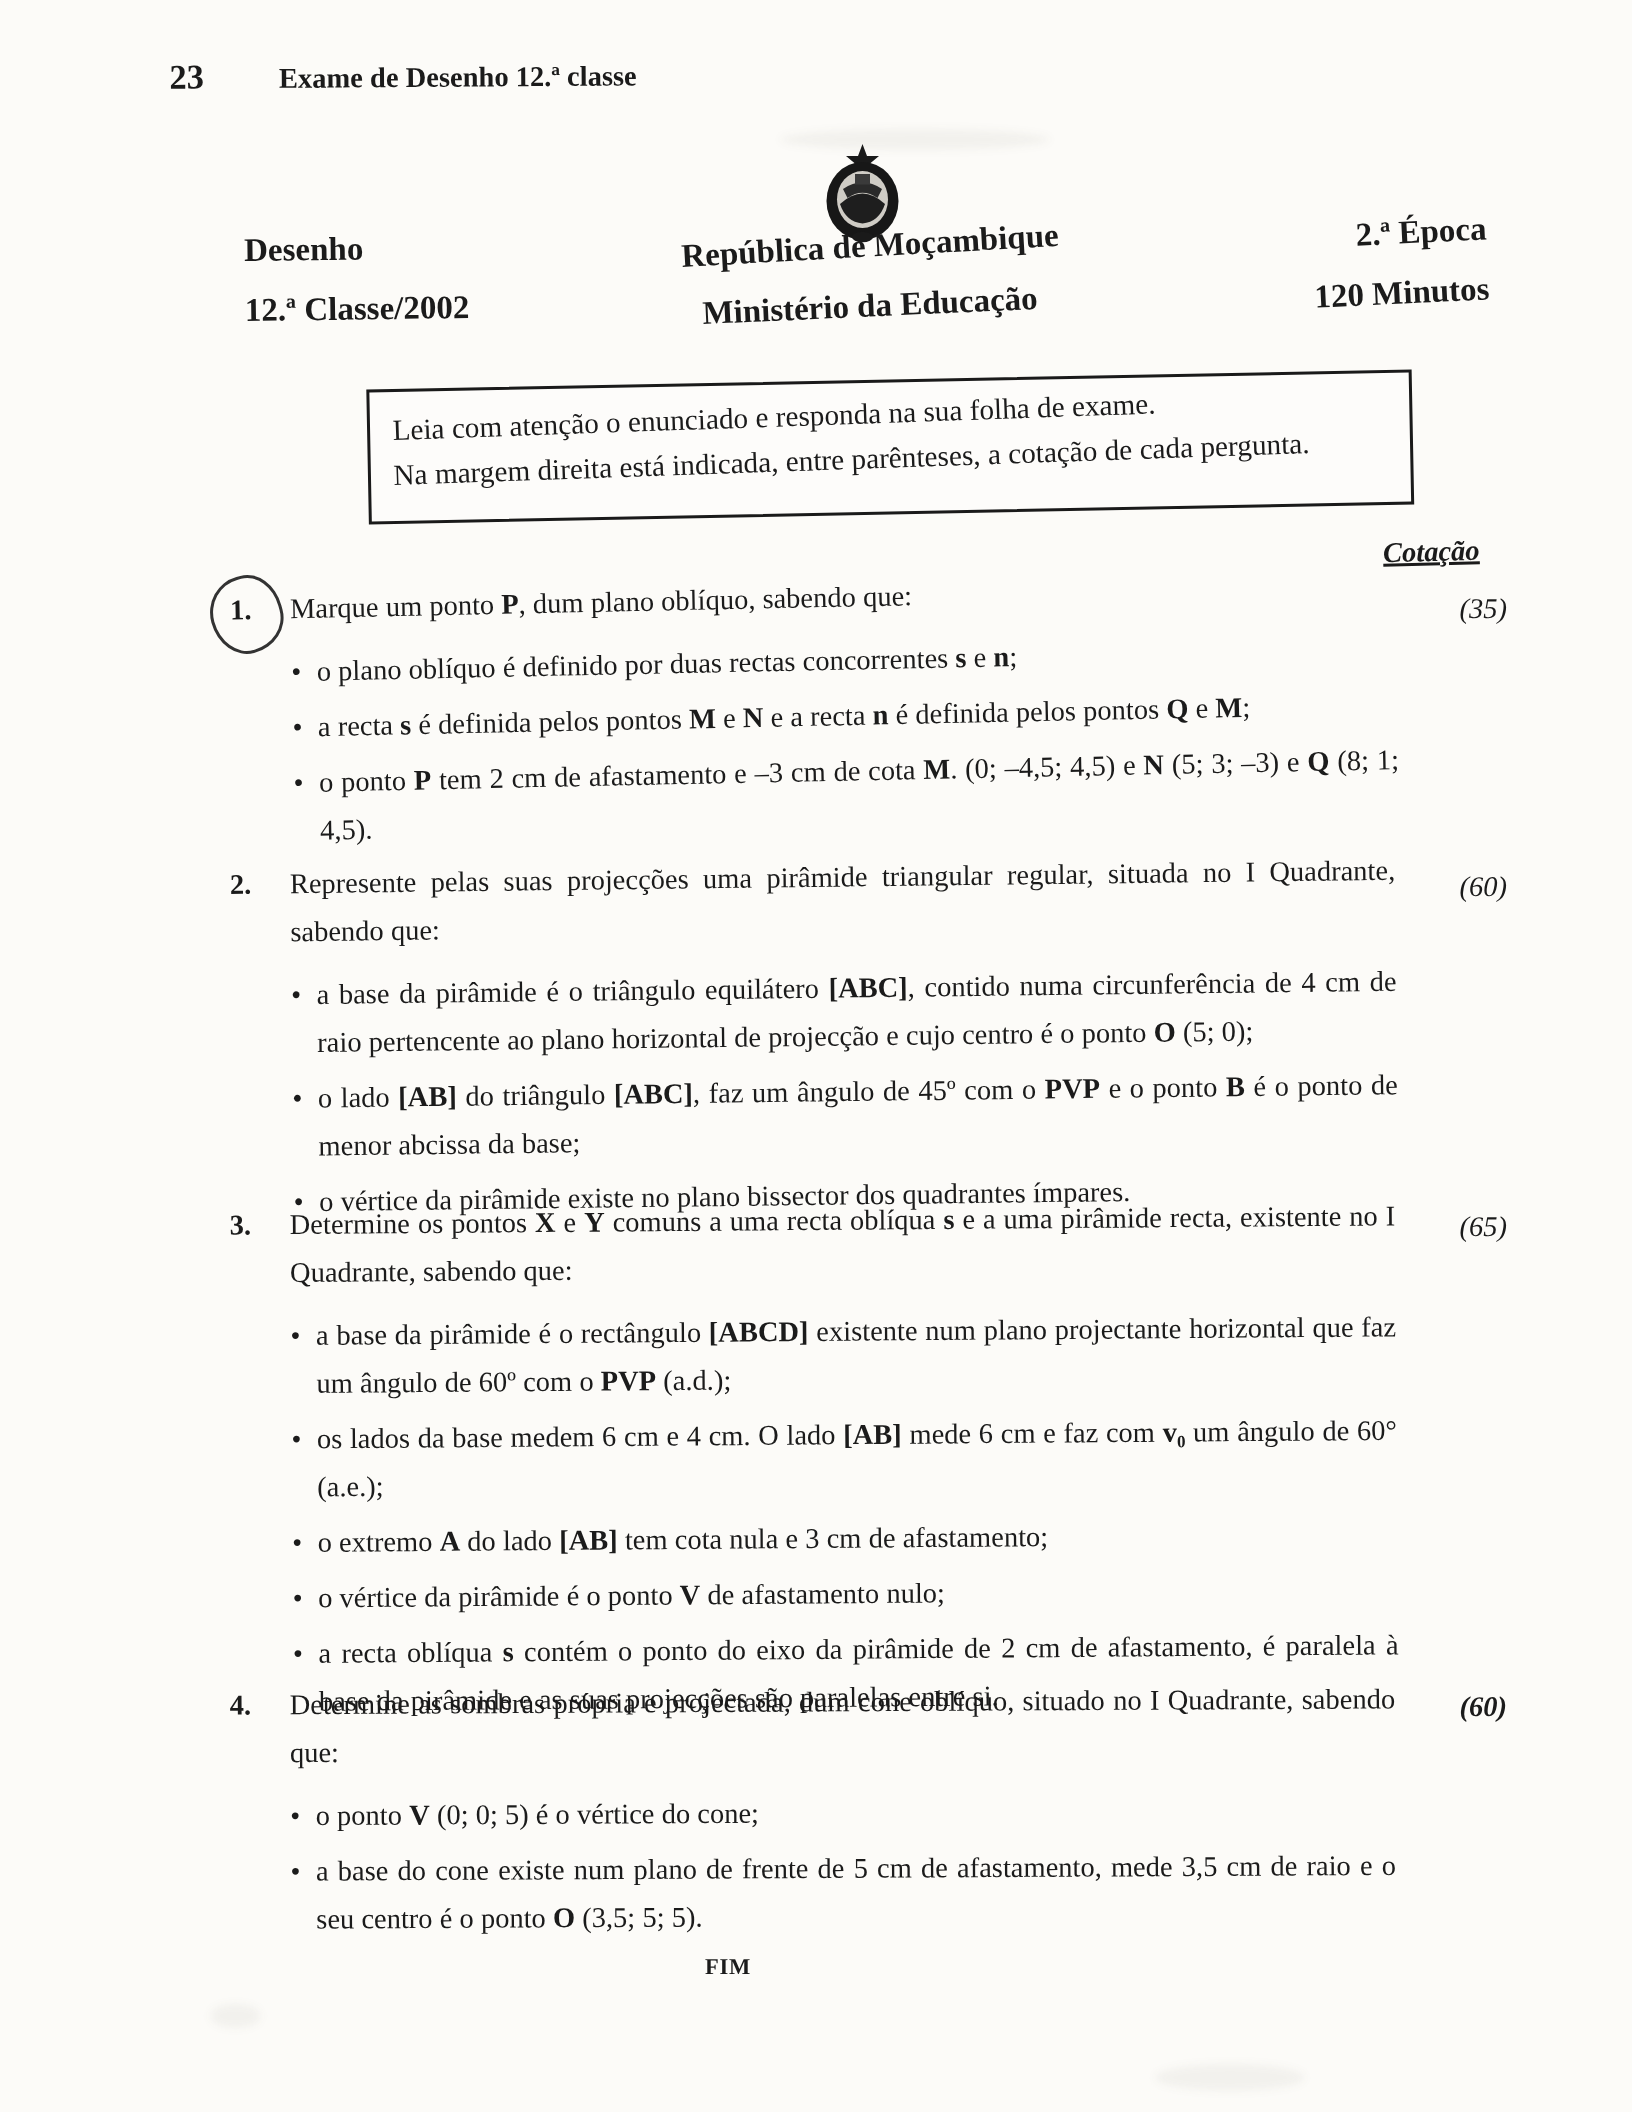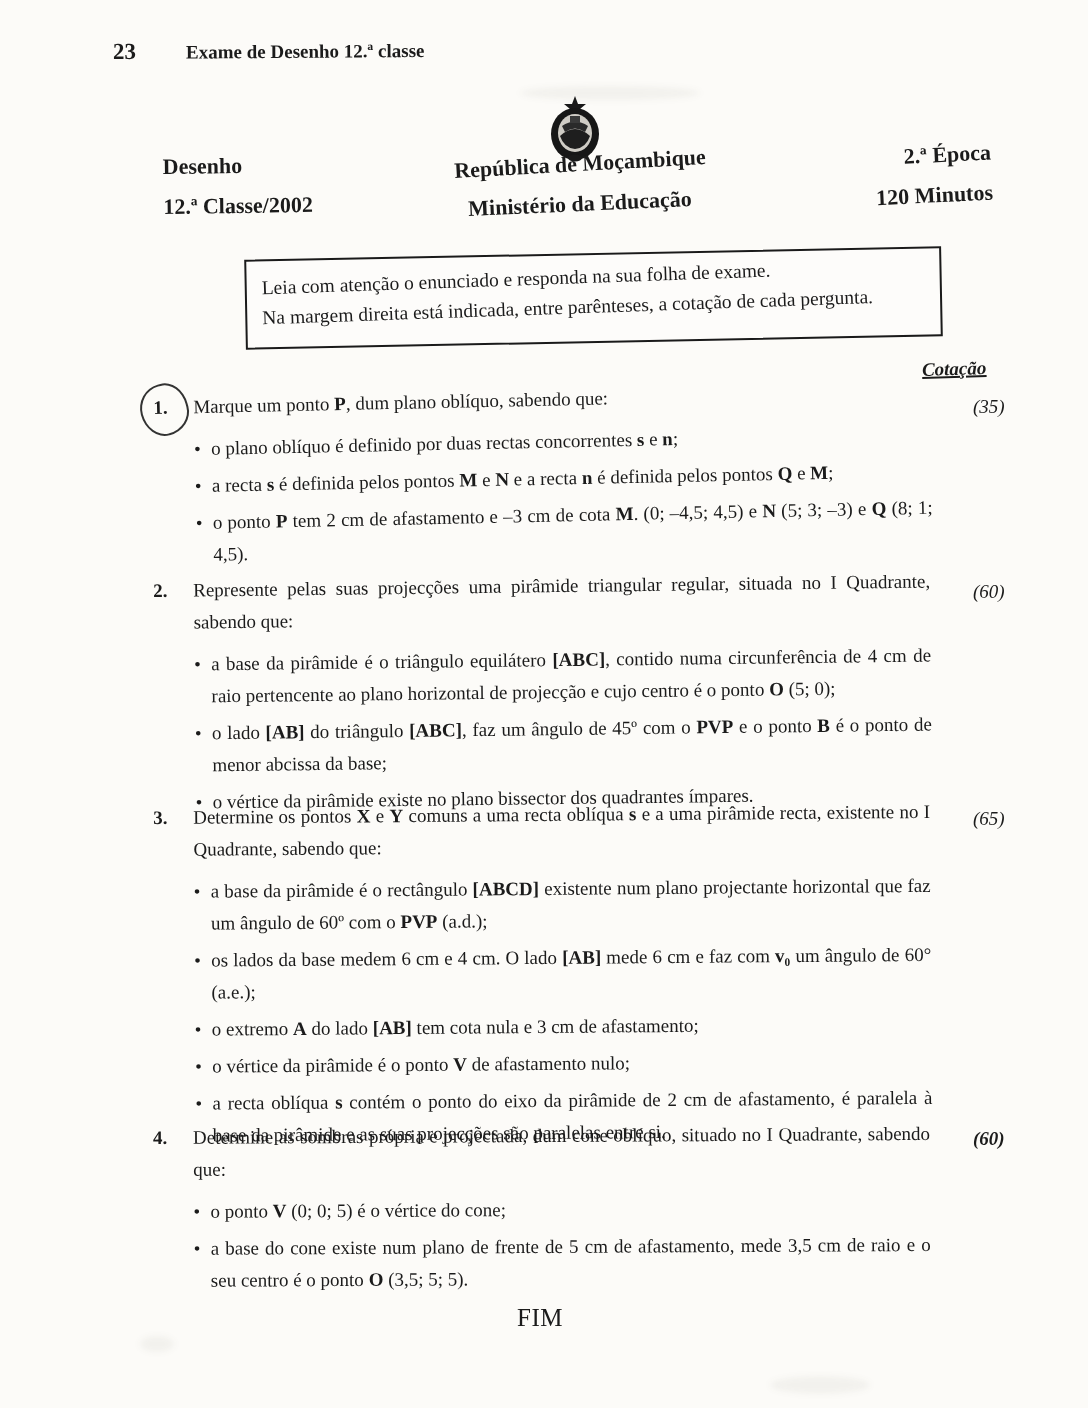--- a/index.html
+++ b/index.html
@@ -42,21 +42,21 @@
   .q-head{display:flex;}
   .q-num{flex:none;width:40px;font-weight:700;position:relative;}
   .q-text{flex:1;text-align:justify;}
   .bullets{margin:10px 0 0 0;padding:0 0 0 40px;list-style:none;}
   .bullets li{position:relative;padding-left:17px;text-align:justify;margin-bottom:5px;line-height:32px;}
   .bullets .dot{position:absolute;left:0;top:0;}
   .circle{position:absolute;left:-13px;top:-8px;width:44px;height:48px;
           border:2px solid #333;border-radius:52% 46% 55% 48%/50% 52% 46% 54%;
           transform:rotate(-14deg);pointer-events:none;}
 
-  .fim{top:1304px;left:470px;width:140px;text-align:center;font-weight:400;font-size:25px;letter-spacing:0.5px;}
+  .fim{top:1304px;left:470px;width:140px;text-align:left;font-weight:700;font-size:15px;letter-spacing:0.5px;}
 
   .smudge{position:absolute;background:rgba(60,55,45,0.05);filter:blur(3px);border-radius:50%;}
 </style>
 </head>
 <body>
 
 <div class="smudge" style="left:520px;top:86px;width:180px;height:14px;"></div>
 <div class="smudge" style="left:140px;top:1336px;width:34px;height:16px;"></div>
 <div class="smudge" style="left:770px;top:1376px;width:100px;height:18px;"></div>
 

